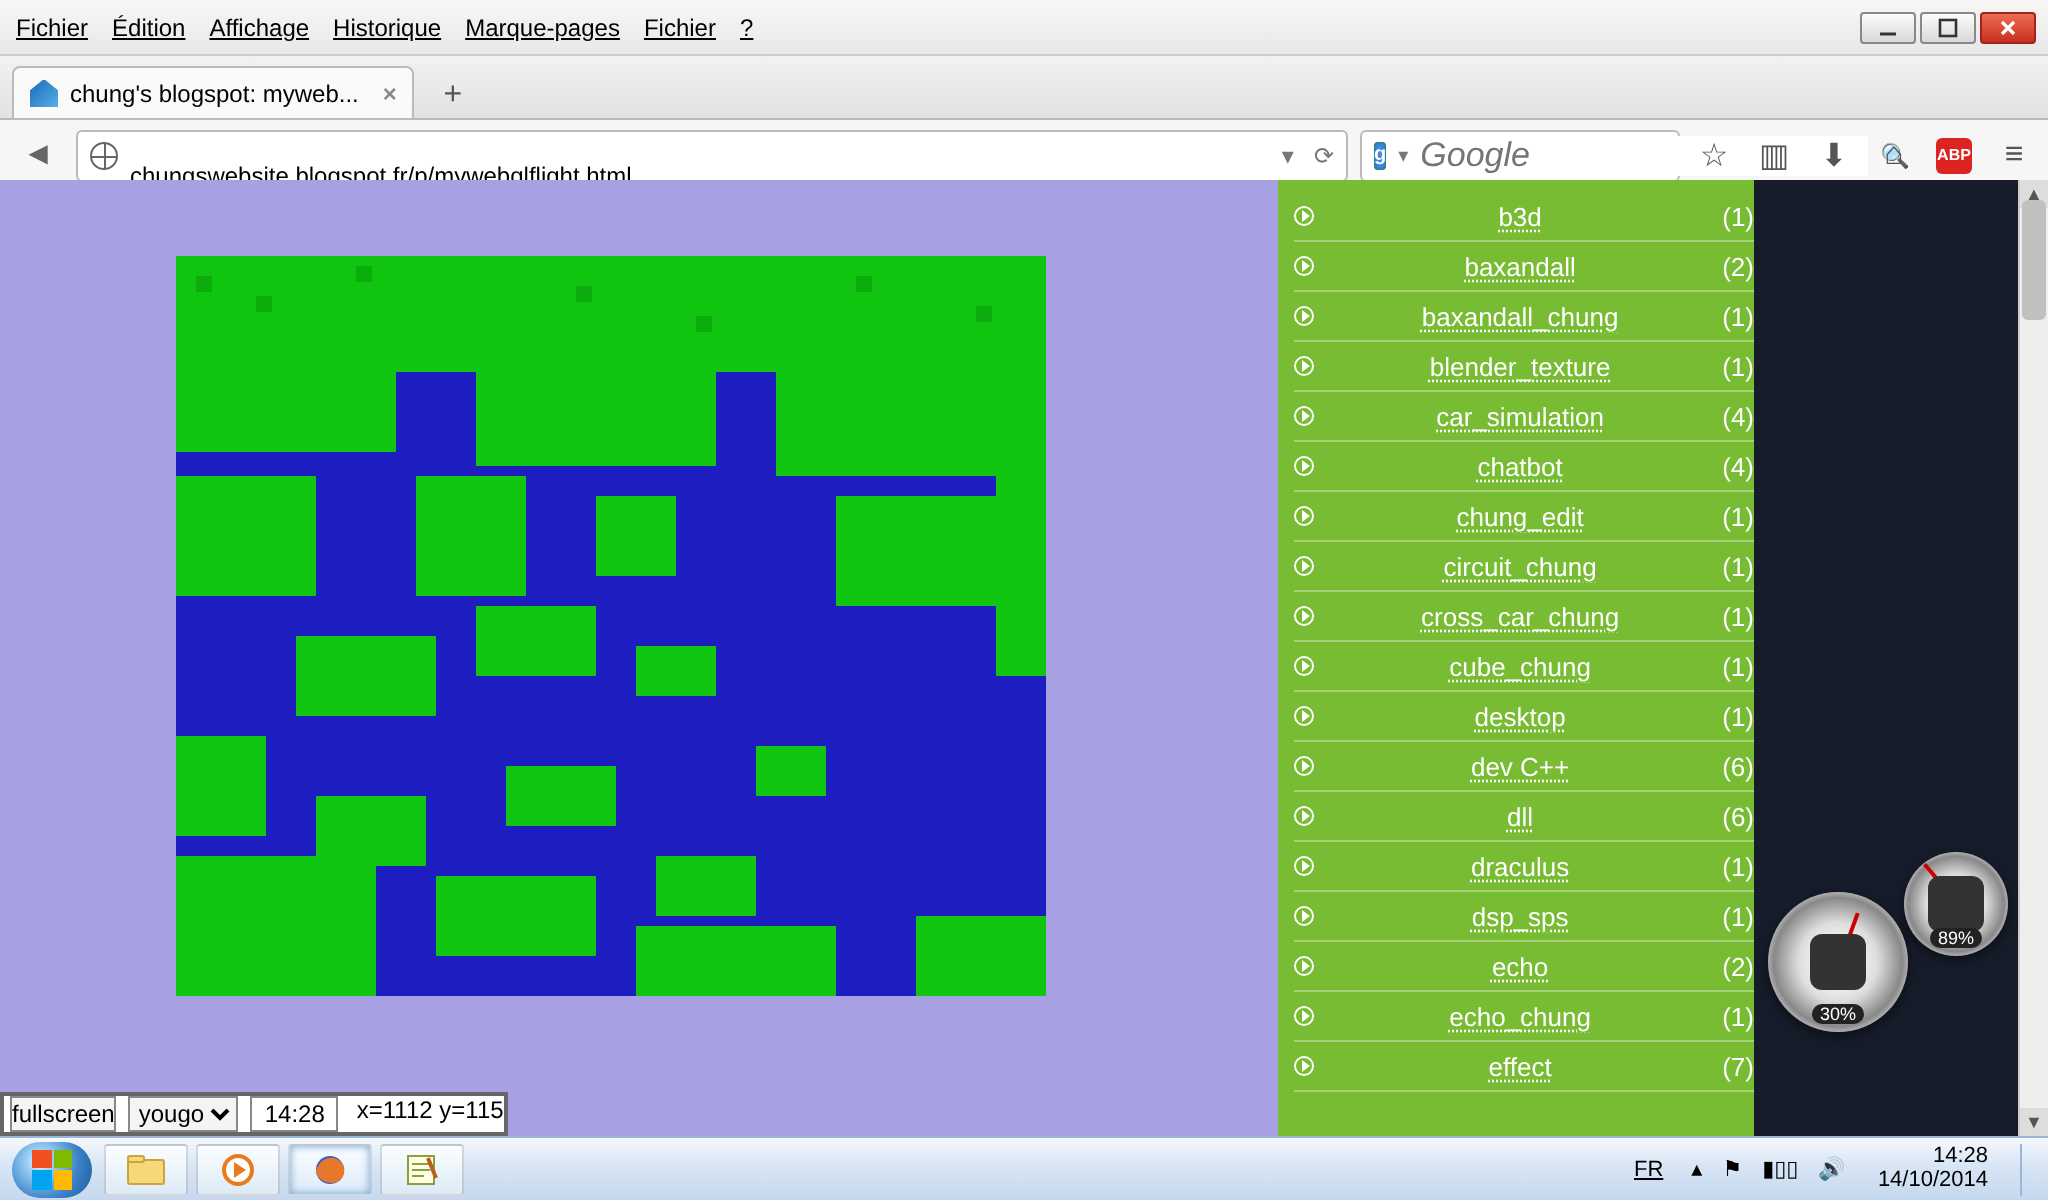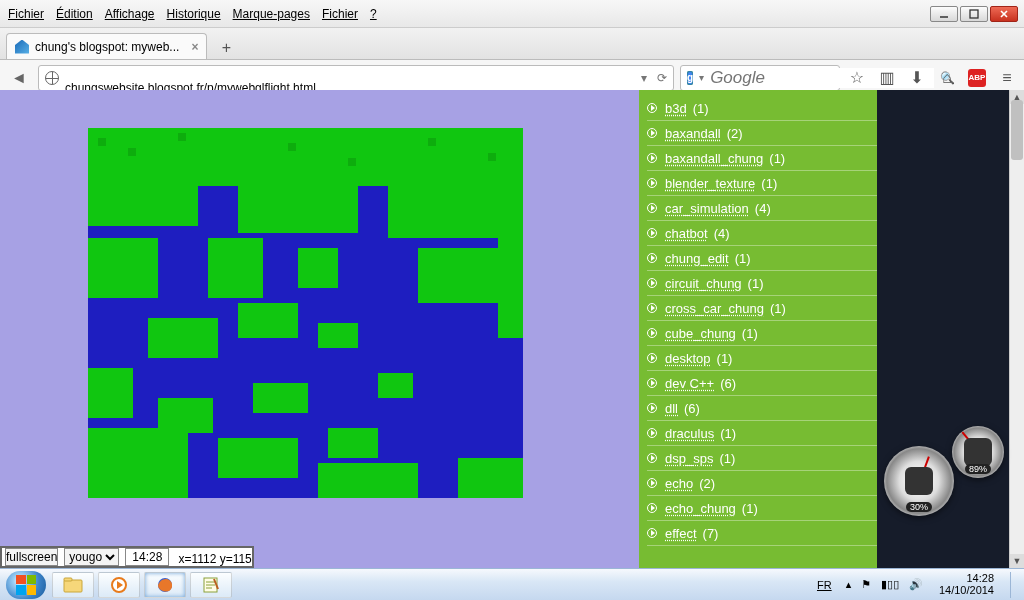--- a/index.html
+++ b/index.html
@@ -41,28 +41,28 @@
 
 .page { position:absolute; top:90px; left:0; right:0; bottom:32px; background:#a7a1e4; display:flex; }
 .canvas-area { width:639px; position:relative; }
 .canvas { position:absolute; left:88px; top:38px; width:435px; height:370px; background:#1e1ec0; overflow:hidden; }
 .scrollbar-v { position:absolute; right:0; top:0; width:15px; height:100%; background:#eee; border-left:1px solid #ccc; }
 .sb-thumb { position:absolute; left:1px; right:1px; top:10px; height:60px; background:#c0c0c0; border-radius:3px;}
 .sb-arrow { position:absolute; left:0; right:0; height:14px; background:#ddd; display:flex; align-items:center; justify-content:center; font-size:9px; color:#555;}
 .sidebar { width:238px; background:#77bc32; position:relative; padding:6px 0 6px 8px; overflow:hidden; }
 .rightdark { width:147px; background:#161c2a; position:relative; }
 .taglist { list-style:none; }
-.taglist li { height:25px; display:flex; align-items:center; font-size:13px; color:#fff; border-bottom:1px solid rgba(255,255,255,0.35); }
+.taglist li { height:25px; display:flex; align-items:center; font-size:13px; color:#fff; border-bottom:1px solid rgba(255,255,255,0.35);justify-content:space-between; }
 .taglist li .bullet { width:10px; height:10px; border:1px solid #fff; border-radius:50%; margin-right:8px; position:relative; flex-shrink:0;}
 .taglist li .bullet::after{content:"";position:absolute;left:2px;top:1px;border-left:3px solid transparent;border-right:3px solid transparent;border-top:4px solid #fff; transform:rotate(-90deg) translate(-1px,0);}
 .taglist li a { color:#fff; text-decoration:underline dotted; text-underline-offset:2px; }
 .taglist li .cnt { margin-left:6px; }
 
 
-.pagestatus { position:absolute; left:0; bottom:0; right:385px; height:22px; background:#fff; border:2px solid #666; display:flex; align-items:flex-end; font-size:12px; }
+.pagestatus { position:absolute; left:0; bottom:0; right:385px; height:22px; background:#fff; border:2px solid #666; display:flex; align-items:flex-start; font-size:12px; }
 .pagestatus button, .pagestatus select { height:18px; font-size:12px; border:1px solid #888; background:#f4f4f4; margin:0 3px;}
 .pagestatus .timebox { border:1px solid #888; padding:0 6px; height:18px; display:flex; align-items:center; margin:0 3px;}
 .pagestatus .info { padding:0 6px; white-space:nowrap; overflow:hidden; }
 
 
 .gauge { position:absolute; right:20px; bottom:52px; width:120px; height:90px; }
 .dial { position:absolute; border-radius:50%; background:radial-gradient(#fff 10%, #ddd 40%, #888 65%, #ccc 75%); box-shadow:0 2px 6px rgba(0,0,0,.5);}
 .dial.big { width:70px; height:70px; left:0; bottom:0;}
 .dial.small { width:52px; height:52px; right:0; top:0;}
 .dial .center{position:absolute;left:50%;top:50%;width:28px;height:28px;background:#333;border-radius:6px;transform:translate(-50%,-50%);}

